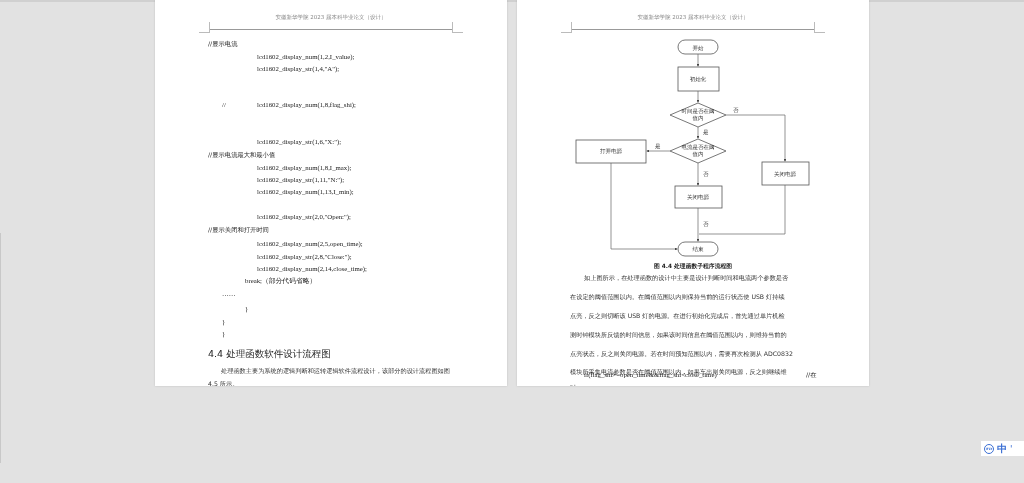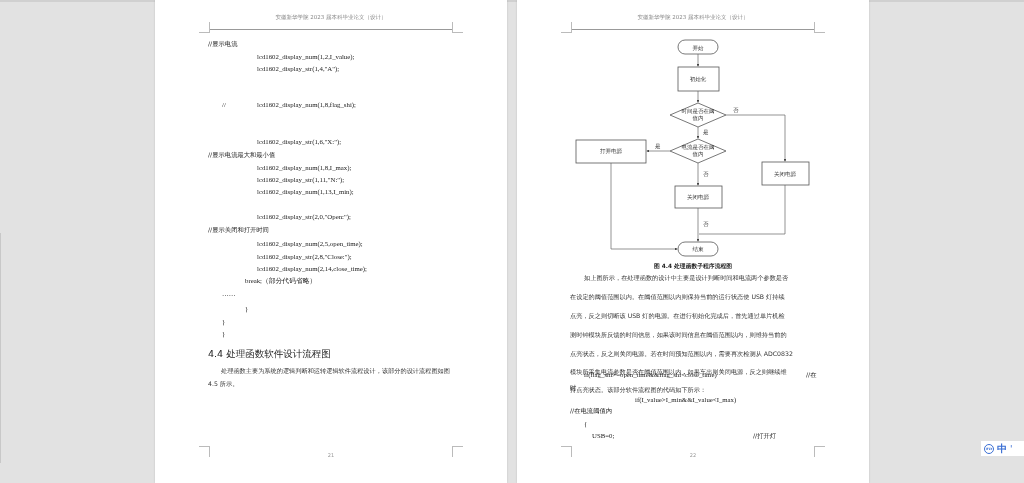--- a/index.html
+++ b/index.html
@@ -5,21 +5,21 @@
   html, body { margin:0; padding:0; }
   body {
     width:1024px; height:483px; overflow:hidden; position:relative;
     background:#e2e2e2;
     font-family:"Liberation Serif", "DejaVu Serif", serif;
     color:#222;
   }
   .top-shadow { position:absolute; left:0; top:0; width:1024px; height:2px; background:#d0d0d0; }
   .left-rule { position:absolute; left:0; top:233px; width:1px; height:230px; background:#c8c8c8; }
   .page {
-    position:absolute; top:0; height:483px; background:#fff;
+    position:absolute; top:0; height:386px; background:#fff;
     box-shadow: 0 0 2px rgba(0,0,0,0.15);
     overflow:hidden;
   }
   #page-left { left:155px; width:352px; }
   #page-right { left:517px; width:352px; }
   .hdr {
     position:absolute; top:14px; left:0; width:100%; text-align:center;
     font-size:5.5px; color:#888; font-family:"DejaVu Sans", sans-serif;
   }
   .hdr-line { position:absolute; top:29px; left:54px; right:54px; height:1px; background:#999; }

